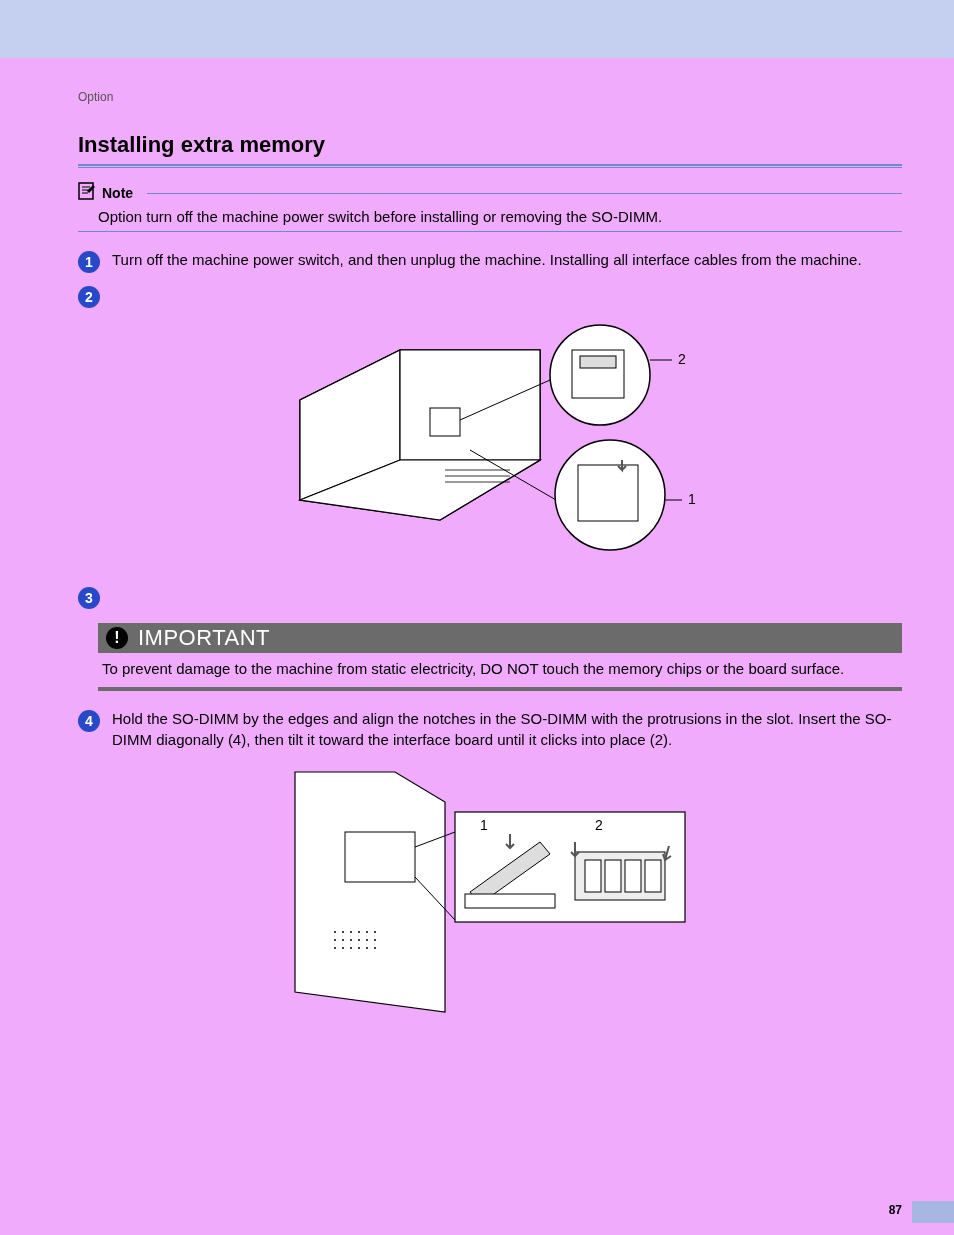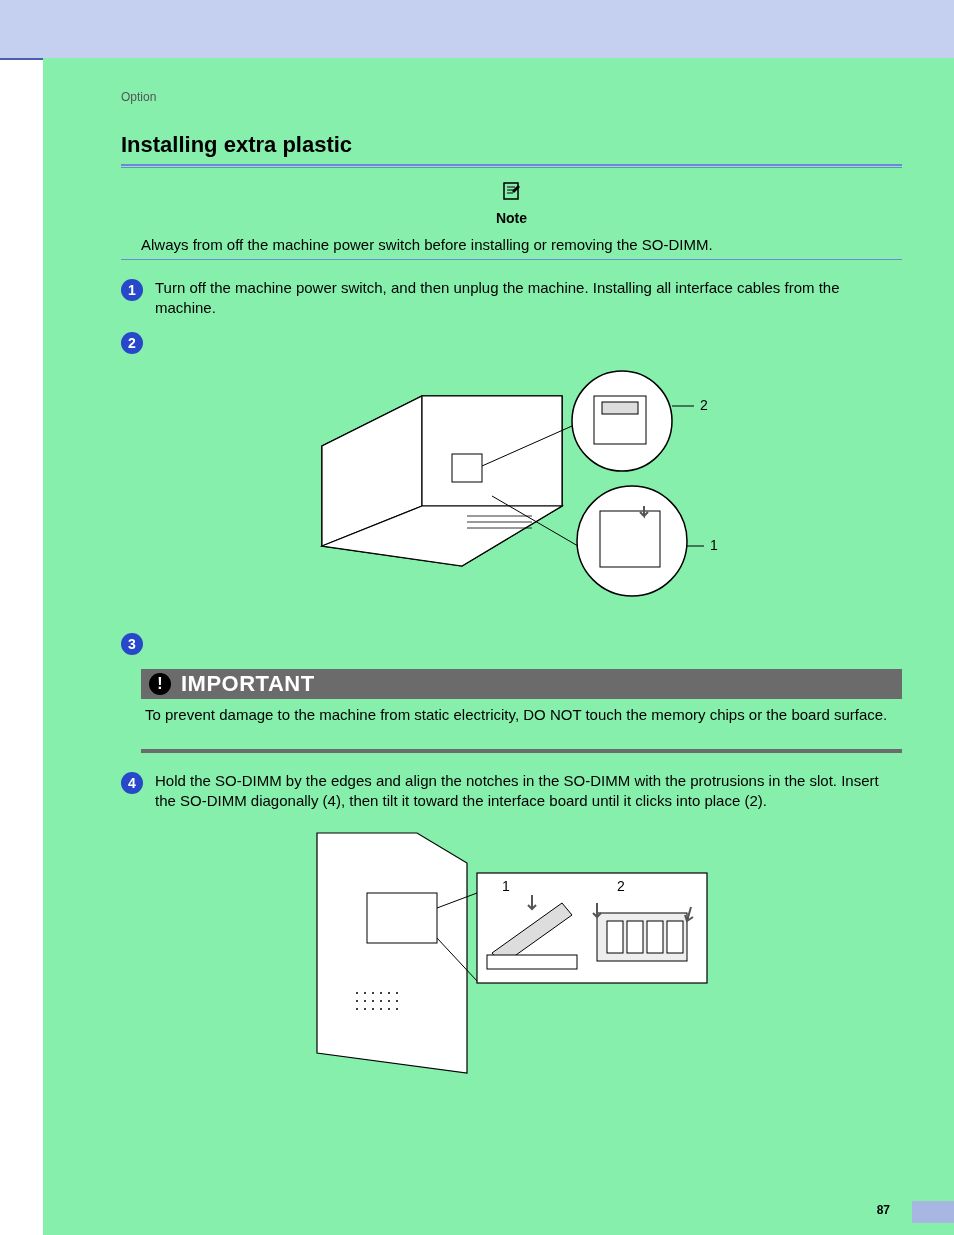--- a/index.html
+++ b/index.html
@@ -20,23 +20,22 @@
   }
   .top-rule {
     position: absolute;
     top: 58px; left: 0; right: 0;
     height: 2px;
     background: #4a5db0;
   }
   .page {
     position: absolute;
     top: 58px; left: 0; right: 0; bottom: 0;
-    background: #86efac;
+    background: #f0abfc;
     padding: 24px 52px 40px 78px;
-    margin-left: 43px;
   }
   .section-tag {
     font-size: 12px;
     color: #555;
     margin: 8px 0 28px 0;
   }
   .h1 {
     font-size: 22px;
     font-weight: bold;
     margin-bottom: 6px;
@@ -47,21 +46,20 @@
     height: 4px;
     margin-bottom: 14px;
   }
   .note-block {
     margin: 10px 0 6px 0;
   }
   .note-head {
     display: flex;
     align-items: center;
     gap: 6px;
-    flex-direction: column;
   }
   .note-head .label {
     font-weight: bold;
     font-size: 14px;
   }
   .note-head .line {
     flex: 1;
     height: 1px;
     background: #6d89d6;
     margin-left: 8px;
@@ -132,27 +130,27 @@
     color: #fff;
     font-weight: bold;
     display: flex;
     align-items: center;
     justify-content: center;
     margin-right: 10px;
     font-size: 16px;
   }
   .important-bar .label {
     font-size: 22px;
-    font-weight: bold;
+    font-weight: normal;
     letter-spacing: 0.5px;
   }
   .important-body {
     font-size: 15px;
     line-height: 1.35;
-    padding: 6px 4px 24px 4px;
+    padding: 6px 4px 8px 4px;
     border-bottom: 4px solid #6b6b6b;
   }
   .side-tab {
     position: absolute;
     right: 0;
     top: 338px;
     width: 44px;
     height: 48px;
     background: #a8b6e2;
     border-top-left-radius: 24px;
@@ -160,21 +158,21 @@
     display: flex;
     align-items: center;
     justify-content: center;
     color: #fff;
     font-weight: bold;
     font-style: italic;
     font-size: 20px;
   }
   .page-num {
     position: absolute;
-    right: 64px;
+    right: 52px;
     bottom: 18px;
     font-size: 12px;
     font-weight: bold;
   }
   .page-num-bar {
     position: absolute;
     right: 0;
     bottom: 12px;
     width: 42px;
     height: 22px;
@@ -189,38 +187,38 @@
 <div class="top-rule"></div>
 
 <div class="side-tab">
   <span>4</span>
 </div>
 
 <div class="page">
 
   <div class="section-tag">Option</div>
 
-  <div class="h1">Installing extra plastic</div>
+  <div class="h1">Installing extra memory</div>
   <div class="blue-under"></div>
 
   <div class="note-block">
     <div class="note-head">
       <span>
         <svg width="18" height="18" viewBox="0 0 18 18">
           <rect x="1" y="1" width="14" height="16" fill="none" stroke="#000" stroke-width="1.5"></rect>
           <line x1="4" y1="5" x2="12" y2="5" stroke="#000" stroke-width="1"></line>
           <line x1="4" y1="8" x2="12" y2="8" stroke="#000" stroke-width="1"></line>
           <line x1="4" y1="11" x2="10" y2="11" stroke="#000" stroke-width="1"></line>
           <path d="M11 11 L17 5 L15 3 L9 9 Z" fill="#000"></path>
         </svg>
       </span>
       <span class="label">Note</span>
       <span class="line"></span>
     </div>
-    <div class="note-text">Always from off the machine power switch before installing or removing the SO-DIMM.</div>
+    <div class="note-text">Option turn off the machine power switch before installing or removing the SO-DIMM.</div>
     <div class="note-end"></div>
   </div>
 
   <div class="steps">
 
     <div class="step">
       <div class="bullet">
         <span>1</span>
       </div>
       <div class="step-text">Turn off the machine power switch, and then unplug the machine. Installing all interface cables from the machine.</div>

